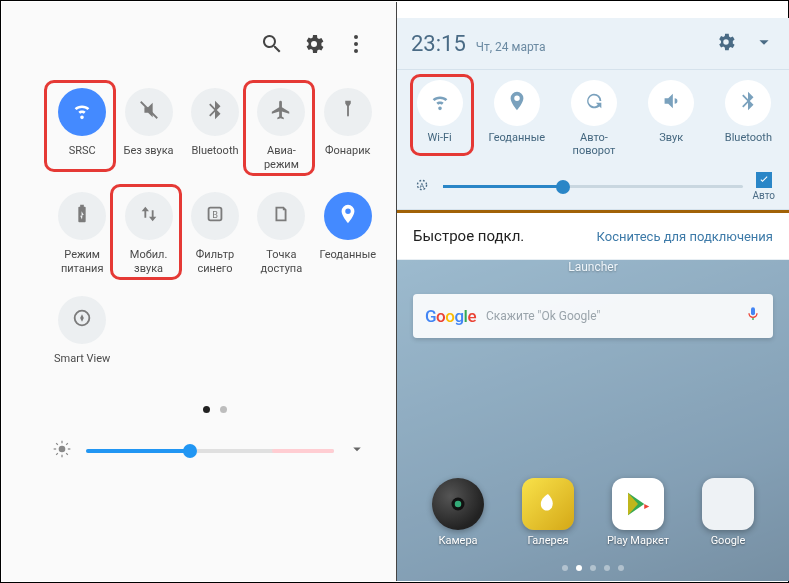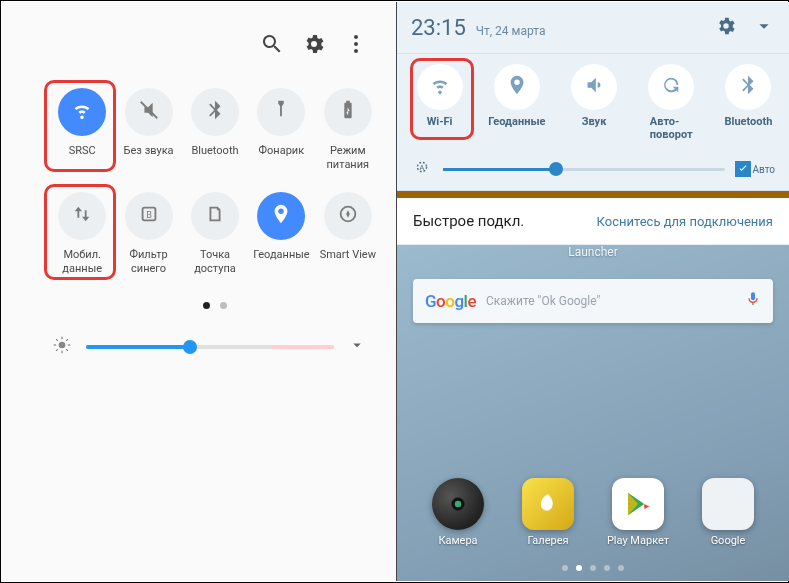--- a/index.html
+++ b/index.html
@@ -1,20 +1,20 @@
 <!DOCTYPE html>
 <html><head>
 <meta charset="utf-8">
 <style>
   * { box-sizing: border-box; margin: 0; padding: 0; }
   body { font-family: Roboto, Arial, sans-serif; background: #fff; width: 789px; height: 583px; position: relative; }
   .frame { position: absolute; top: 0; left: 0; width: 789px; height: 583px; border: 1px solid #000; }
   .half { position: absolute; top: 1px; bottom: 1px; }
   .left { left: 1px; width: 394px; background: #fff; }
-  .right { left: 396px; width: 392px; background: #e8f1f7; }
+  .right { left: 396px; width: 392px; background: #e8f1f7; margin-top: 16px; }
   .divider-v { position: absolute; left: 395px; top: 1px; bottom: 1px; width: 1px; background: #444; }
 
   
   .l-content { padding: 30px 18px 0 50px; display: flex; flex-direction: column; height: 100%; background: #fafafa; }
   .l-top { display: flex; justify-content: flex-end; gap: 18px; padding-right: 10px; margin-bottom: 28px; }
   .l-top svg { width: 24px; height: 24px; }
   .grid { display: grid; grid-template-columns: repeat(5, 1fr); gap: 20px 6px; }
   .tile { display: flex; flex-direction: column; align-items: center; gap: 8px; position: relative; }
   .tile .circle { width: 48px; height: 48px; border-radius: 50%; background: #eceff1; display: flex; align-items: center; justify-content: center; }
   .tile .circle.active { background: #448aff; }
@@ -32,26 +32,26 @@
   .slider-pink { position: absolute; right: 0; top: 0; bottom: 0; width: 25%; background: #ffcdd2; border-radius: 2px; }
 
   
   .r-statusbar { height: 52px; display: flex; align-items: center; padding: 0 14px; justify-content: space-between; background: #eaf2f8; border-bottom: 1px solid #d5e2ec; }
   .r-time { font-size: 22px; color: #4a6b85; display: flex; align-items: baseline; gap: 10px; }
   .r-date { font-size: 12px; color: #6b8aa2; }
   .r-quick { display: flex; gap: 8px; padding: 10px 6px 6px 8px; background: #eaf2f8; }
   .qtile { display: flex; flex-direction: column; align-items: center; gap: 6px; width: 74px; position: relative; }
   .qcircle { width: 46px; height: 46px; border-radius: 50%; background: #fff; display: flex; align-items: center; justify-content: center; }
   .qcircle svg { width: 22px; height: 22px; fill: #7aa1bd; }
-  .qlabel { font-size: 11px; color: #44677f; text-align: left; line-height: 1.15; height: 26px; white-space: pre-line; font-weight: bold; }
+  .qlabel { font-size: 11px; color: #44677f; text-align: center; line-height: 1.15; height: 26px; white-space: pre-line; }
   .r-bright { display: flex; align-items: center; gap: 10px; padding: 8px 14px; background: #eaf2f8; border-bottom: 1px solid #d5e2ec; }
   .r-bright .track { flex: 1; height: 3px; background: #c9d7e0; position: relative; border-radius: 2px; }
   .r-bright .fill { position: absolute; left: 0; top: 0; bottom: 0; width: 40%; background: #2a86c7; }
   .r-bright .thumb { position: absolute; left: 40%; top: 50%; width: 14px; height: 14px; background: #2a86c7; border-radius: 50%; transform: translate(-50%,-50%); }
-  .r-quickconn { display: flex; align-items: center; padding: 14px 16px; background: #fff; border-top: 7px solid #a16207; border-bottom: 1px solid #e7eef3; }
+  .r-quickconn { display: flex; align-items: center; padding: 14px 16px; background: #fff; border-top: 3px solid #a16207; border-bottom: 1px solid #e7eef3; }
   .r-quickconn .t1 { font-size: 15px; color: #222; }
   .r-quickconn .t2 { font-size: 13px; color: #3d7aa8; margin-left: auto; padding-left: 10px; }
   .r-home { position: relative; flex: 1; background: linear-gradient(160deg, #7fa9c3 0%, #496e8c 70%, #2b4a64 100%); height: 320px; overflow: hidden; }
   .r-home-overlay { position: absolute; inset: 0; background: rgba(180,200,215,0.55); }
   .launcher-label { position: absolute; top: 0; left: 50%; transform: translateX(-50%); font-size: 12px; color: #eff6fb; text-shadow: 0 1px 2px rgba(0,0,0,.3); }
   .searchbar { position: absolute; top: 34px; left: 16px; right: 16px; height: 44px; background: rgba(255,255,255,0.9); border-radius: 4px; display: flex; align-items: center; padding: 0 12px; gap: 10px; box-shadow: 0 2px 4px rgba(0,0,0,.15); }
   .google-logo { font-size: 17px; font-weight: 500; letter-spacing: -0.5px; }
   .google-logo span:nth-child(1){color:#4285F4}.google-logo span:nth-child(2){color:#EA4335}.google-logo span:nth-child(3){color:#FBBC05}.google-logo span:nth-child(4){color:#4285F4}.google-logo span:nth-child(5){color:#34A853}.google-logo span:nth-child(6){color:#EA4335}
   .searchbar .placeholder { flex: 1; font-size: 12px; color: #9aa4ab; }
   .dock { position: absolute; bottom: 34px; left: 0; right: 0; display: flex; justify-content: space-around; padding: 0 16px; }
@@ -107,20 +107,30 @@
         <div class="tile">
           <div class="circle">
               <span><svg viewBox="0 0 24 24">
                   <path d="M12 2v8L7 5l-1.4 1.4L11.2 12l-5.6 5.6L7 19l5-5v8l6-6-4-4 4-4-6-6z"></path>
                 </svg></span>
             </div>
           <div class="label">Bluetooth</div>
         </div>
 
         <div class="tile">
+          <div class="highlight" style="top:-8px;left:-8px;width:72px;height:96px;"></div>
+          <div class="circle">
+              <span><svg viewBox="0 0 24 24">
+                  <path d="M21 16v-2l-8-5V3.5a1.5 1.5 0 00-3 0V9l-8 5v2l8-2.5V19l-2 1.5V22l3.5-1 3.5 1v-1.5L13 19v-5.5l8 2.5z"></path>
+                </svg></span>
+            </div>
+          <div class="label">Авиа-
+режим</div>
+        </div>
+        <div class="tile">
           <div class="circle">
               <span><svg viewBox="0 0 24 24">
                   <path d="M9 2h6v3l-2 3v10a1 1 0 01-2 0V8L9 5V2z"></path>
                 </svg></span>
             </div>
           <div class="label">Фонарик</div>
         </div>
         <div class="tile">
           <div class="circle">
               <span><svg viewBox="0 0 24 24">
@@ -131,21 +141,21 @@
 питания</div>
         </div>
         <div class="tile">
           <div class="highlight" style="top:-8px;left:-8px;width:72px;height:96px;"></div>
           <div class="circle">
               <span><svg viewBox="0 0 24 24">
                   <path d="M8 4l-4 5h3v7h2V9h3L8 4zm8 16l4-5h-3V8h-2v7h-3l4 5z"></path>
                 </svg></span>
             </div>
           <div class="label">Мобил.
-данные</div>
+звука</div>
         </div>
 
         <div class="tile">
           <div class="circle">
               <span><svg viewBox="0 0 24 24">
                   <rect x="5" y="5" width="14" height="14" rx="2" fill="none" stroke="#7b7b7b" stroke-width="2"></rect>
                   <text x="12" y="16" font-size="10" text-anchor="middle" fill="#7b7b7b">B</text>
                 </svg></span>
             </div>
           <div class="label">Фильтр
@@ -242,54 +252,54 @@
         <div class="qcircle">
             <span><svg viewBox="0 0 24 24">
                 <path d="M12 2a7 7 0 017 7c0 5-7 13-7 13S5 14 5 9a7 7 0 017-7zm0 4a3 3 0 100 6 3 3 0 000-6z"></path>
               </svg></span>
           </div>
         <div class="qlabel">Геоданные</div>
       </div>
       <div class="qtile">
         <div class="qcircle">
             <span><svg viewBox="0 0 24 24">
-                <path d="M5 9h4l5-5v16l-5-5H5V9zm11 0a3 3 0 010 6V9z"></path>
-              </svg></span>
-          </div>
-        <div class="qlabel">Звук</div>
-      </div>
-      <div class="qtile">
-        <div class="qcircle">
-            <span><svg viewBox="0 0 24 24">
                 <path d="M12 4a8 8 0 018 8h-2a6 6 0 10-1.8 4.2L14 14h6v6l-2.1-2.1A8 8 0 1112 4z"></path>
               </svg></span>
           </div>
         <div class="qlabel">Авто-
 поворот</div>
+      </div>
+      <div class="qtile">
+        <div class="qcircle">
+            <span><svg viewBox="0 0 24 24">
+                <path d="M5 9h4l5-5v16l-5-5H5V9zm11 0a3 3 0 010 6V9z"></path>
+              </svg></span>
+          </div>
+        <div class="qlabel">Звук</div>
       </div>
       <div class="qtile">
         <div class="qcircle">
             <span><svg viewBox="0 0 24 24">
                 <path d="M12 2v8L7 5l-1.4 1.4L11.2 12l-5.6 5.6L7 19l5-5v8l6-6-4-4 4-4-6-6z"></path>
               </svg></span>
           </div>
         <div class="qlabel">Bluetooth</div>
       </div>
     </div>
 
     <div class="r-bright">
       <span><svg width="22" height="22" viewBox="0 0 24 24">
             <circle cx="12" cy="12" r="5" fill="none" stroke="#4a6b85" stroke-width="1.5" stroke-dasharray="2 2"></circle>
             <text x="12" y="15" font-size="8" text-anchor="middle" fill="#4a6b85">A</text>
           </svg></span>
       <div class="track">
         <div class="fill"></div>
           <div class="thumb"></div>
       </div>
-      <div style="display:flex;flex-direction:row;align-items:center;gap:2px;">
+      <div style="display:flex;flex-direction:column;align-items:center;gap:2px;">
         <div class="checkbox">
             <svg width="12" height="12" viewBox="0 0 24 24">
               <path fill="#fff" d="M9 16l-4-4 1.4-1.4L9 13.2l8.6-8.6L19 6l-10 10z"></path>
             </svg>
           </div>
         <span style="font-size:10px;color:#4a6b85;">Авто</span>
       </div>
     </div>
 
     <div class="r-quickconn">

